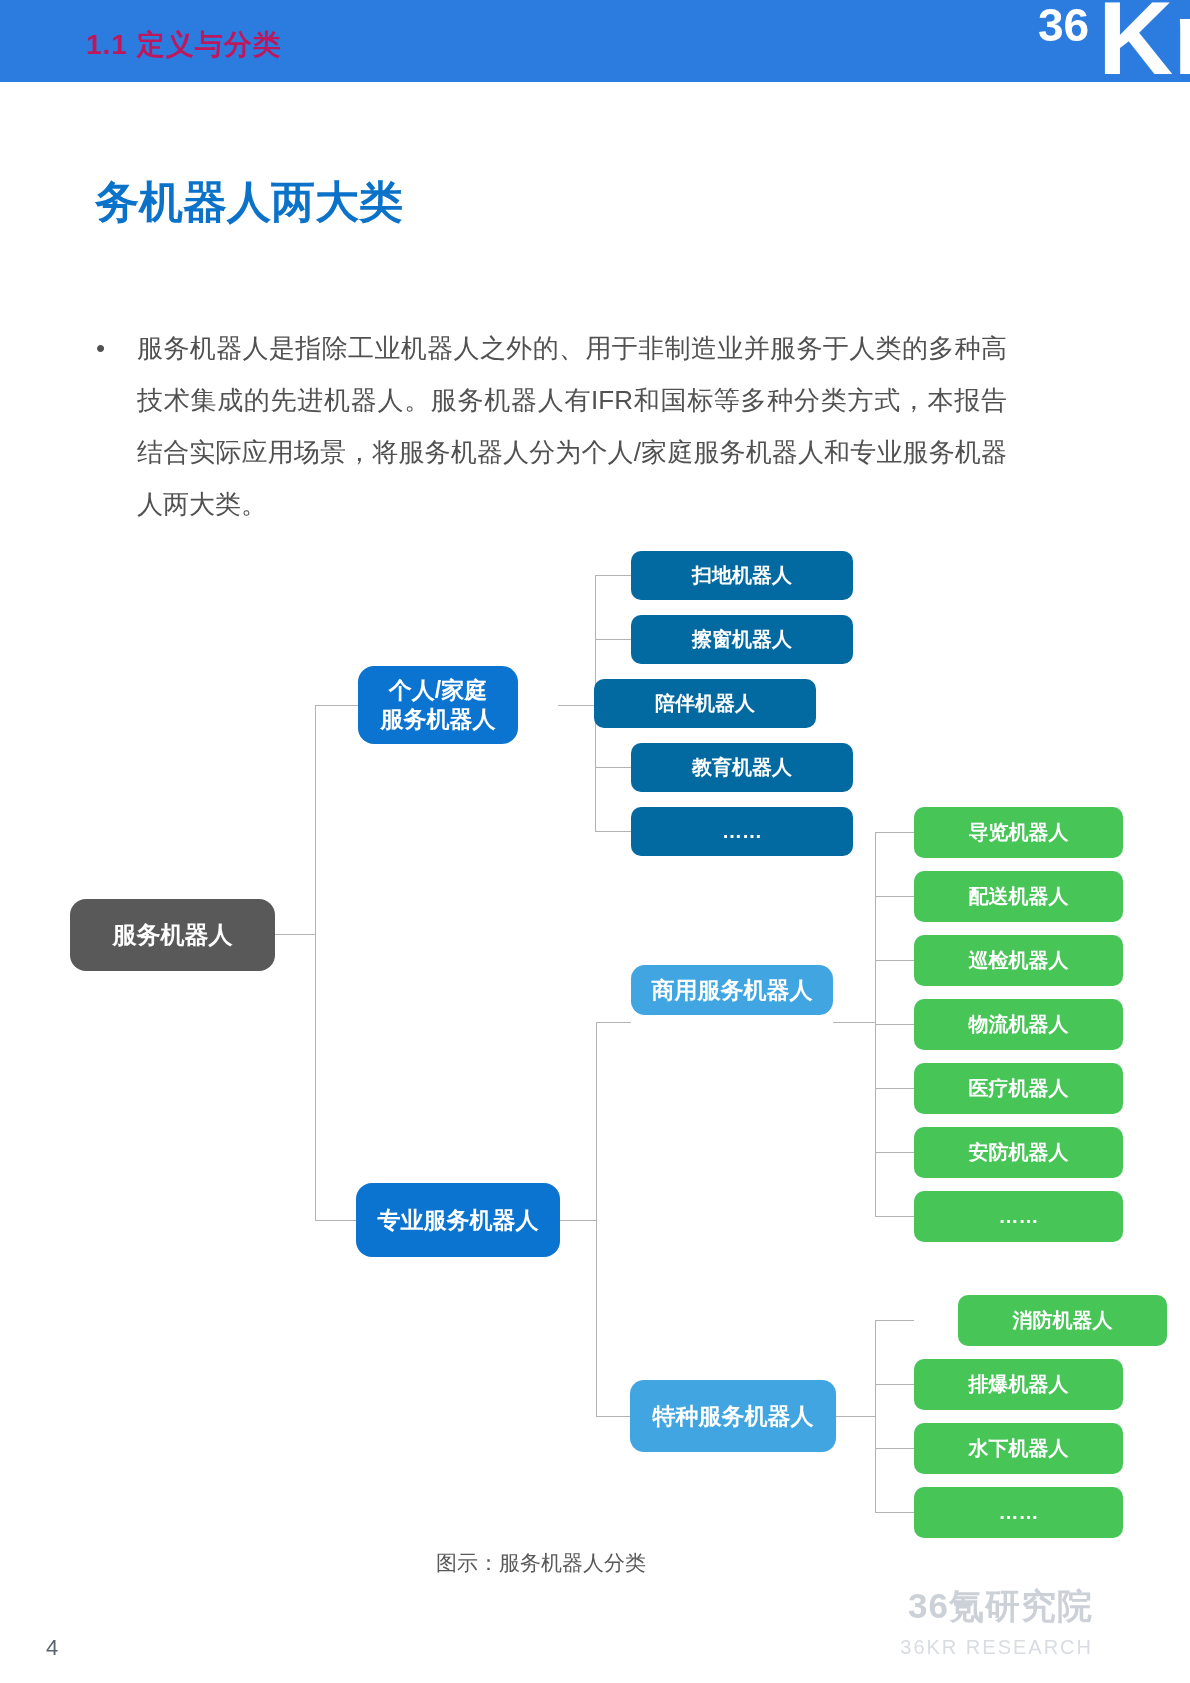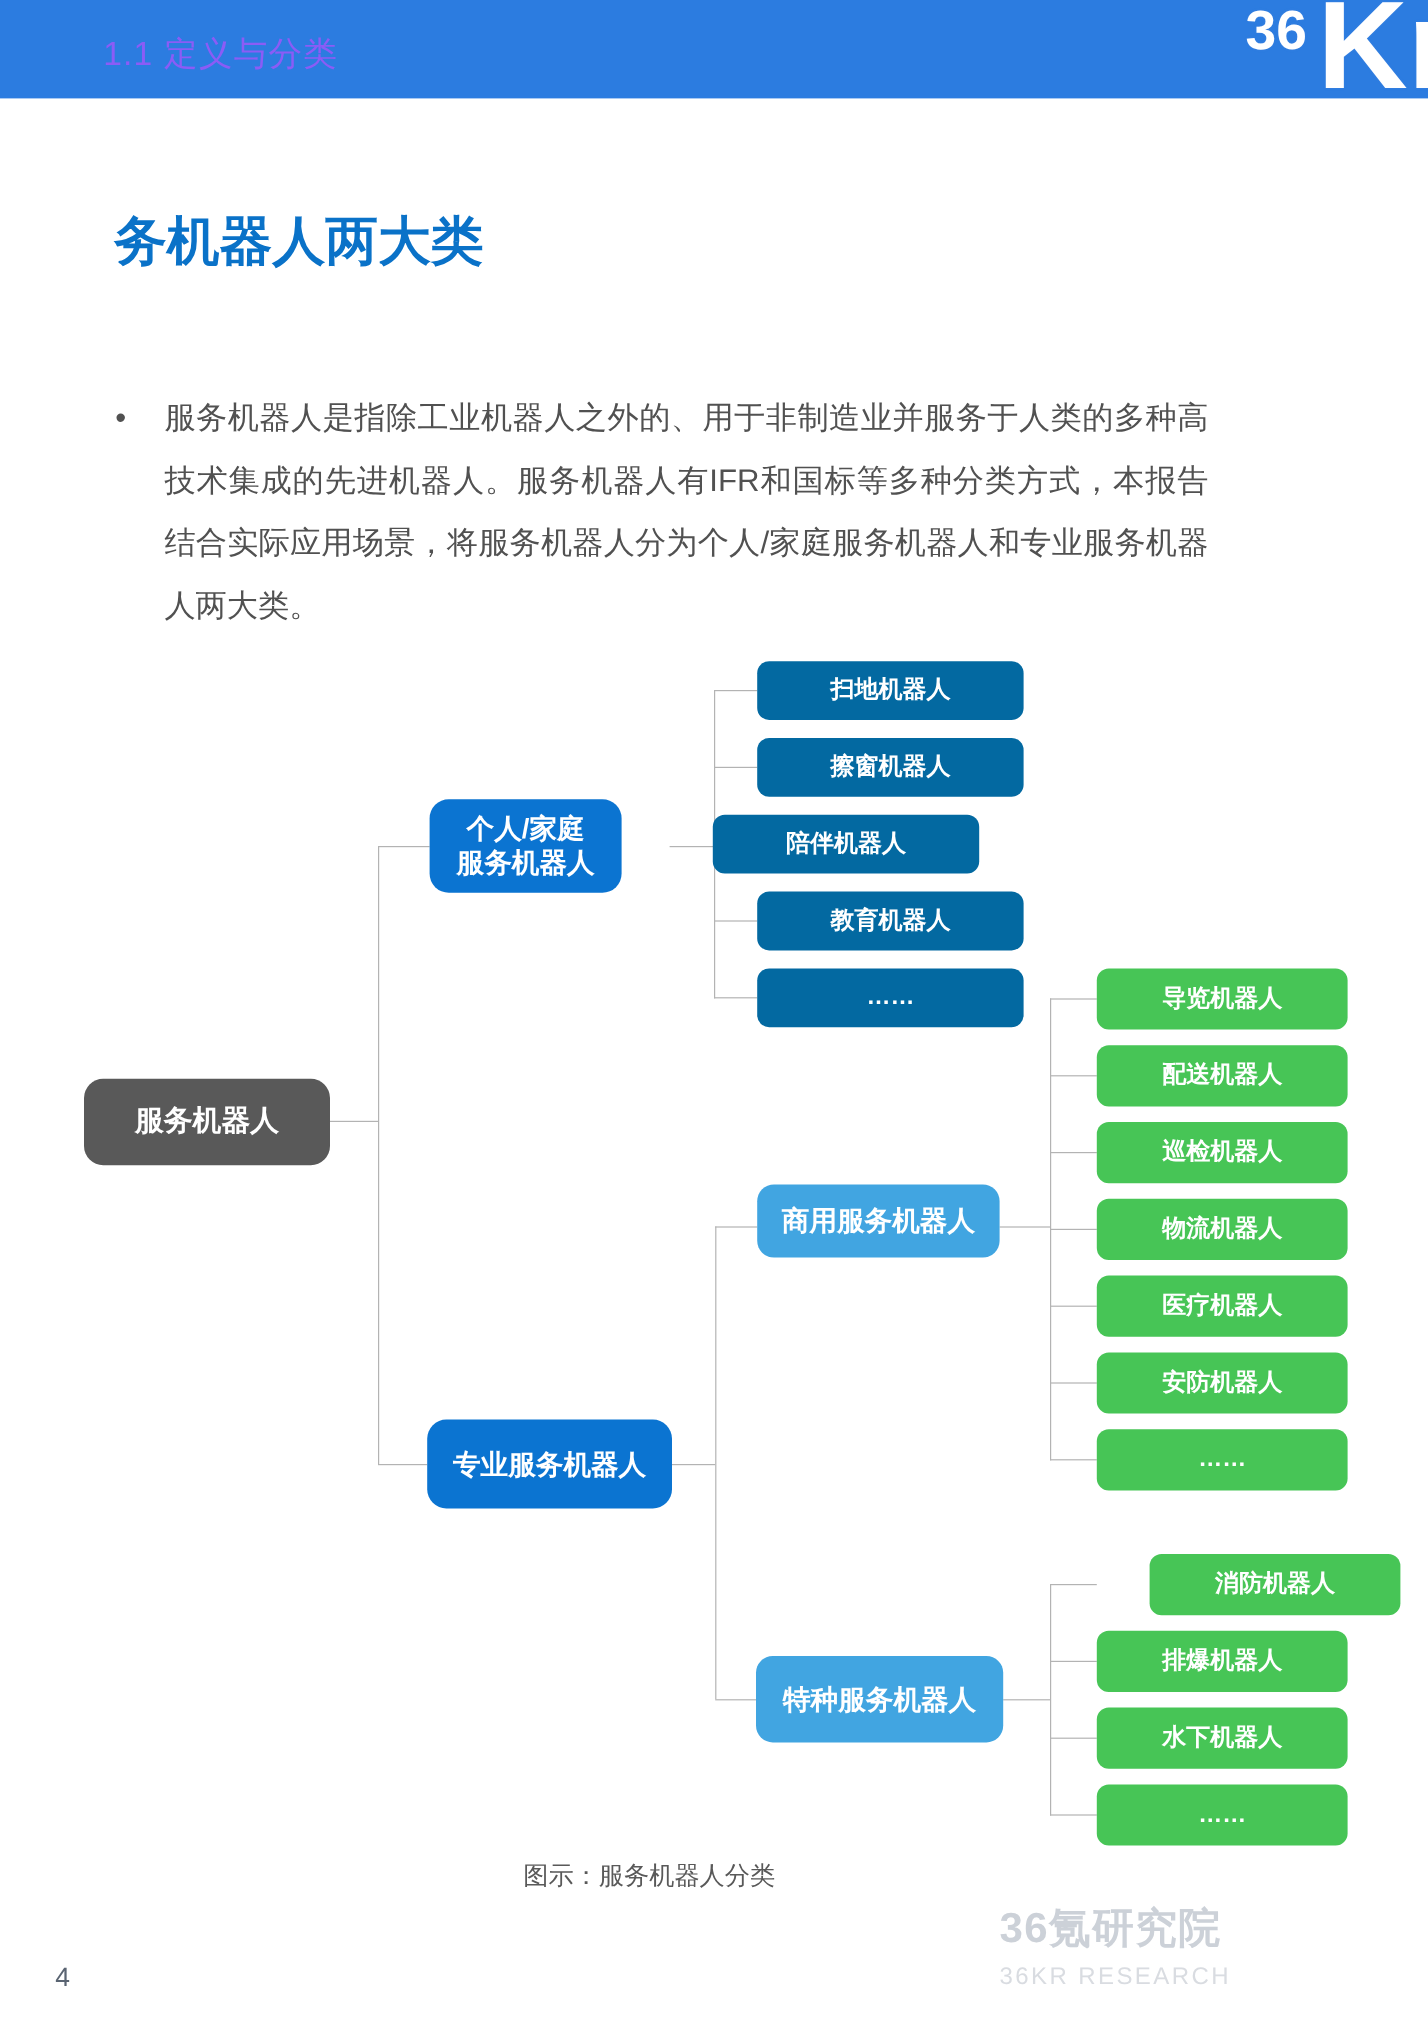--- a/index.html
+++ b/index.html
@@ -9,21 +9,21 @@
     position:relative; width:1190px; height:1683px;
     background:#ffffff; overflow:hidden; margin:0 auto;
   }
   
   #header-bar {
     position:absolute; left:0; top:0; width:1190px; height:82px;
     background:#2c7ce0;
   }
   #header-title {
     position:absolute; left:86px; top:26px;
-    font-size:28px; font-weight:400; color:#8b5cf6; letter-spacing:1px;
+    font-size:28px; font-weight:700; color:#be185d; letter-spacing:1px;
     white-space:nowrap;
     text-align:right;
   }
   #logo { position:absolute; left:0; top:0; width:1190px; height:130px; pointer-events:none; }
   #logo .l36 {
     position:absolute; left:1038px; top:2px;
     font-size:46px; font-weight:700; color:#ffffff; line-height:1;
     text-shadow:0 0 2px rgba(90,140,225,0.35);
   }
   #logo .lkr {
@@ -62,21 +62,21 @@
   .node.leafg { background:#47c556; width:209px; height:51px; font-size:20px; border-radius:10px; }
   .hl { position:absolute; height:1px; background:#b3b3b3; }
   .vl { position:absolute; width:1px;  background:#b3b3b3; }
   
   #caption {
     position:absolute; left:436px; top:1549px;
     font-size:21px; color:#595959;
   }
   #watermark {
     position:absolute; right:97px; top:1583px; width:260px;
-    text-align:left;
+    text-align:right;
   }
   #watermark .cn { font-size:35px; font-weight:700; color:#ccd1d8; letter-spacing:1px; }
   #watermark .en { font-size:20px; color:#d9dce1; letter-spacing:2px; margin-top:6px; }
   #page-number {
     position:absolute; left:46px; top:1635px;
     font-size:22px; color:#5a6472;
   }
 </style>
 </head>
 <body>
@@ -136,21 +136,21 @@
 
     <div class="node root" style="left:70px;top:899px;width:205px;height:72px">服务机器人</div>
 
     <div class="node dark" style="left:358px;top:666px;width:160px;height:78px">
       <span>个人/家庭</span>
       <span>服务机器人</span>
     </div>
 
     <div class="node dark" style="left:356px;top:1183px;width:204px;height:74px">专业服务机器人</div>
 
-    <div class="node mid" style="left:631px;top:987px;width:202px;height:61px">商用服务机器人</div>
+    <div class="node mid" style="left:631px;top:965px;width:202px;height:50px">商用服务机器人</div>
 
     <div class="node mid" style="left:630px;top:1380px;width:206px;height:72px">特种服务机器人</div>
 
     <div class="node leafb" style="left:631px;top:551px">扫地机器人</div>
     <div class="node leafb" style="left:631px;top:615px">擦窗机器人</div>
     <div class="node leafb" style="left:594px;top:679px">陪伴机器人</div>
     <div class="node leafb" style="left:631px;top:743px">教育机器人</div>
     <div class="node leafb" style="left:631px;top:807px">……</div>
 
     <div class="node leafg" style="left:914px;top:807px">导览机器人</div>

